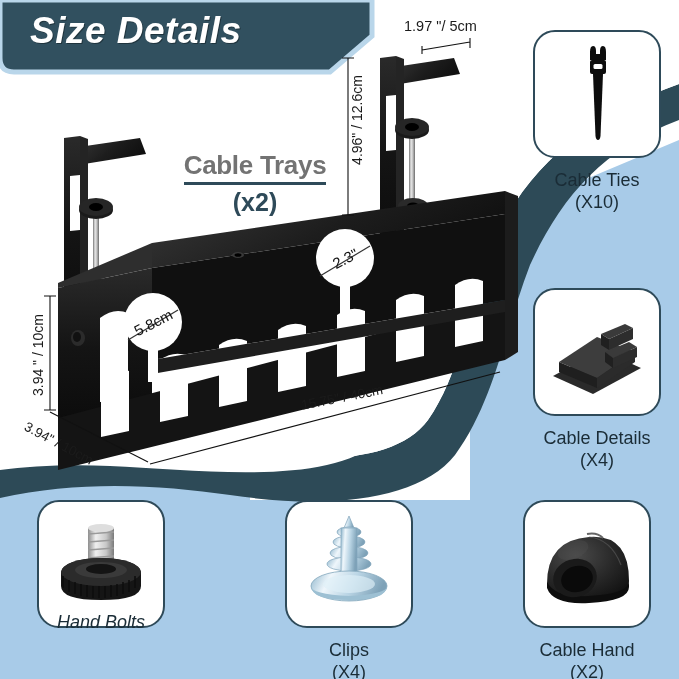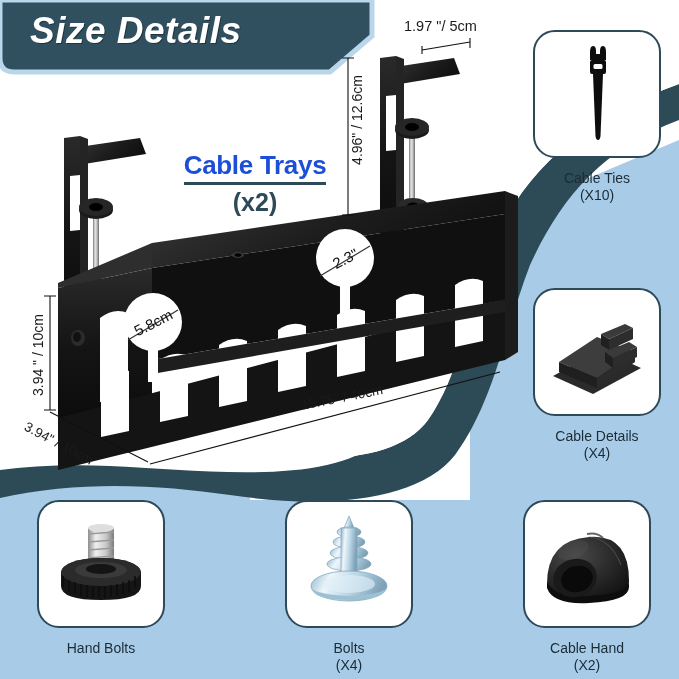--- a/index.html
+++ b/index.html
@@ -50,39 +50,39 @@
     display:flex;align-items:center;justify-content:center;
     font-size:15px;color:#111;
   }
 
   
   .tray-title{
     position:absolute;left:160px;top:150px;
     text-align:center;width:190px;
   }
   .tray-title .line1{
-    font-size:26px;font-weight:bold;color:#1d4ed8;
+    font-size:26px;font-weight:bold;color:#737373;
     border-bottom:3px solid #2e4a59;display:inline-block;
     padding-bottom:1px;letter-spacing:-0.3px;
   }
   .tray-title .line2{
     font-size:25px;font-weight:bold;color:#2e4a59;
     margin-top:3px;
   }
 
   
   .card{
     position:absolute;background:#ffffff;
     border:2.5px solid #2e4a59;border-radius:22px;
     box-sizing:border-box;overflow:hidden;
   }
   .card-svg{position:absolute;left:0;top:0;}
   .card-label{
     position:absolute;text-align:center;color:#1a2c36;
-    font-size:14px;line-height:1.22;white-space:nowrap;
+    font-size:18px;line-height:1.22;white-space:nowrap;
   }
   .card-label .sub{display:block;text-align:center;}
 </style>
 </head>
 <body>
 
 <div id="stage">
 
   <svg class="bg-svg" viewBox="0 0 679 679">
     <defs>
@@ -347,21 +347,21 @@
             <path d="M78,82 L78,94"></path>
           <path d="M84,80 L84,92"></path>
             <path d="M90,78 L90,90"></path>
           <path d="M96,74 L96,86"></path>
         </g>
         <ellipse cx="62" cy="68" rx="26" ry="8" fill="#3a3a3a"></ellipse>
         <ellipse cx="62" cy="67" rx="15" ry="5" fill="#141414"></ellipse>
       </g>
     </svg>
   </div>
-  <div class="card-label" style="left:17px;top:640px;width:168px;">
+  <div class="card-label" style="left:17px;top:612px;width:168px;font-style:italic;">
     <span>Hand Bolts</span>
   </div>
 
   <div class="card" style="left:285px;top:500px;width:128px;height:128px;">
     <svg class="card-svg" width="124" height="124" viewBox="0 0 124 124">
       <defs>
         <linearGradient id="zincGrad" x1="0" y1="0" x2="1" y2="0.2">
           <stop offset="0%" stop-color="#8fb6cc"></stop>
           <stop offset="28%" stop-color="#eef6fb"></stop>
           <stop offset="62%" stop-color="#b9d4e4"></stop>
@@ -379,21 +379,21 @@
       </g>
 
       <g>
         <ellipse cx="62" cy="84" rx="38" ry="15" fill="url(#zincGrad)" stroke="#7fa4ba" stroke-width="0.8"></ellipse>
         <path d="M24,84 q0,14 38,14 q38,0 38,-14 q0,8 -38,10 q-38,-2 -38,-10 Z" fill="#9dc0d3"></path>
         <ellipse cx="62" cy="82" rx="26" ry="9" fill="#dff0f8" opacity="0.65"></ellipse>
       </g>
     </svg>
   </div>
   <div class="card-label" style="left:265px;top:640px;width:168px;">
-    <span>Bolts</span>
+    <span>Clips</span>
     <span class="sub">(X4)</span>
   </div>
 
   <div class="card" style="left:523px;top:500px;width:128px;height:128px;">
     <svg class="card-svg" width="124" height="124" viewBox="0 0 124 124">
       <defs>
         <radialGradient id="domeGrad" cx="0.35" cy="0.3" r="0.8">
           <stop offset="0%" stop-color="#4a4a4a"></stop>
           <stop offset="55%" stop-color="#2a2a2a"></stop>
           <stop offset="100%" stop-color="#121212"></stop>

